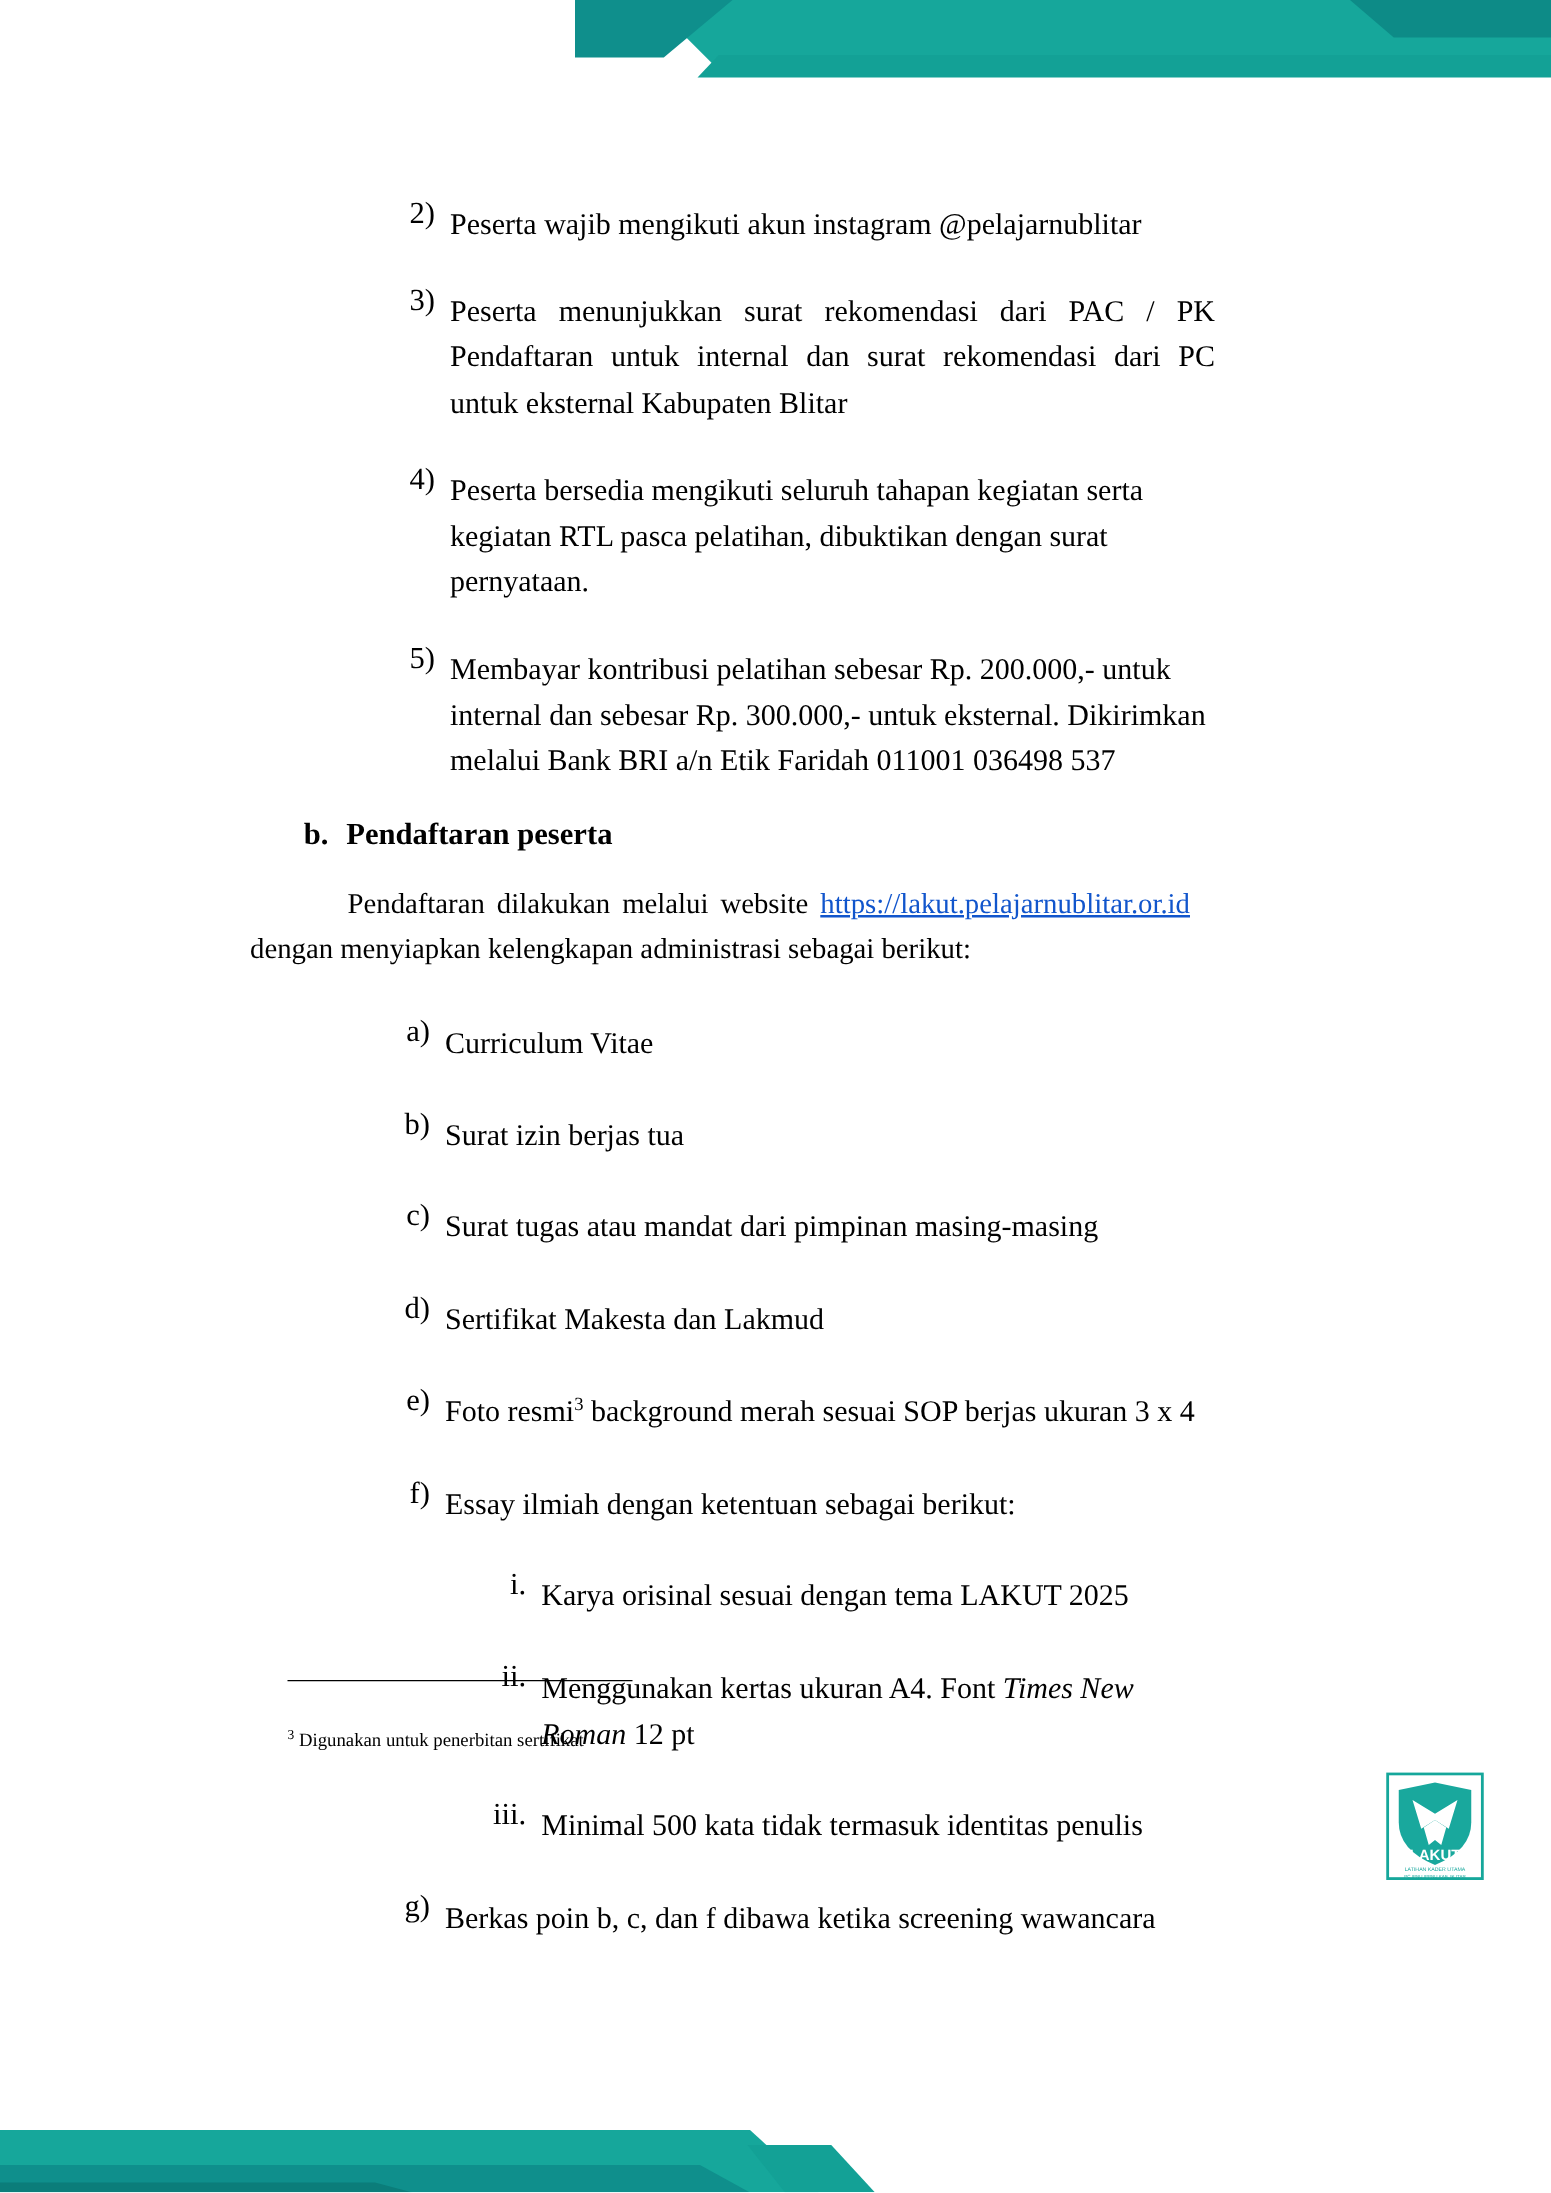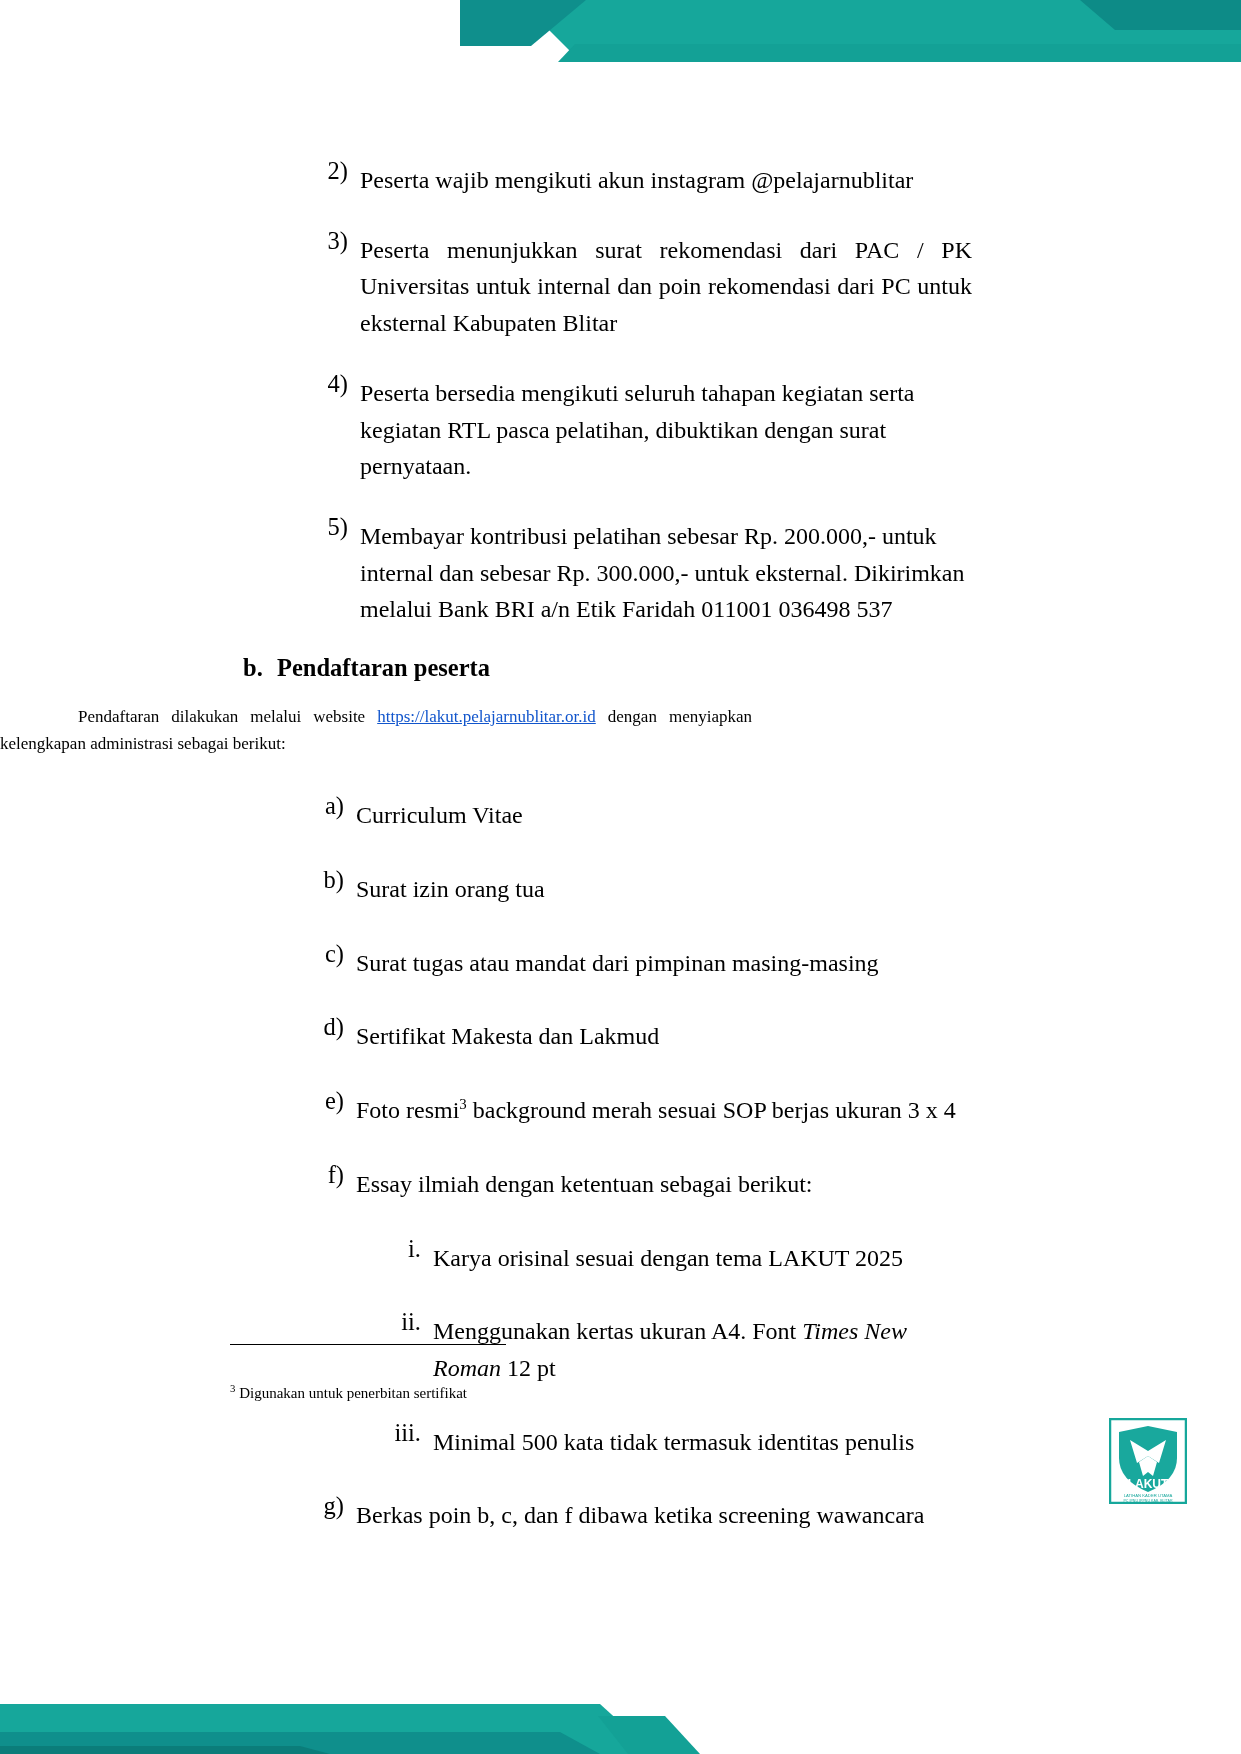--- a/index.html
+++ b/index.html
@@ -87,22 +87,23 @@
     margin-top: 26px;
     margin-bottom: 22px;
     font-weight: bold;
     font-size: 24.5px;
   }
   .heading-marker { width: 34px; }
   .heading-text { }
 
   
   .intro-par {
+    margin-left: 200px;
     width: 752px;
-    font-size: 17px;
+    font-size: 23px;
     line-height: 1.56;
     text-indent: 78px;
     text-align: justify;
     text-align-last: left;
     margin-bottom: 24px;
   }
   .link {
     color: #1155cc;
     text-decoration: underline;
   }
@@ -177,21 +178,21 @@
 
   <div class="content">
 
     <ol class="list-num block-num body-text" style="margin-top:152px;">
       <li class="li-row">
         <span class="li-marker">2)</span>
         <span class="li-body">Peserta wajib mengikuti akun instagram @pelajarnublitar</span>
       </li>
       <li class="li-row">
         <span class="li-marker">3)</span>
-        <span class="li-body justify">Peserta menunjukkan surat rekomendasi dari PAC / PK Universitas untuk internal dan poin rekomendasi dari PC untuk eksternal Kabupaten Blitar</span>
+        <span class="li-body justify">Peserta menunjukkan surat rekomendasi dari PAC / PK Pendaftaran untuk internal dan surat rekomendasi dari PC untuk eksternal Kabupaten Blitar</span>
       </li>
       <li class="li-row">
         <span class="li-marker">4)</span>
         <span class="li-body">Peserta bersedia mengikuti seluruh tahapan kegiatan serta kegiatan RTL pasca pelatihan, dibuktikan dengan surat pernyataan.</span>
       </li>
       <li class="li-row">
         <span class="li-marker">5)</span>
         <span class="li-body">Membayar kontribusi pelatihan sebesar Rp. 200.000,- untuk internal dan sebesar Rp. 300.000,- untuk eksternal. Dikirimkan melalui Bank BRI a/n Etik Faridah 011001 036498 537</span>
       </li>
     </ol>
@@ -203,21 +204,21 @@
 
     <p class="intro-par"><span>Pendaftaran dilakukan melalui website </span><a class="link" href="#">https://lakut.pelajarnublitar.or.id</a><span> dengan menyiapkan kelengkapan administrasi sebagai berikut:</span></p>
 
     <ol class="list-num block-alpha body-text" style="margin-top:30px;">
       <li class="li-row">
         <span class="li-marker">a)</span>
         <span class="li-body">Curriculum Vitae</span>
       </li>
       <li class="li-row">
         <span class="li-marker">b)</span>
-        <span class="li-body">Surat izin orang tua</span>
+        <span class="li-body">Surat izin berjas tua</span>
       </li>
       <li class="li-row">
         <span class="li-marker">c)</span>
         <span class="li-body">Surat tugas atau mandat dari pimpinan masing-masing</span>
       </li>
       <li class="li-row">
         <span class="li-marker">d)</span>
         <span class="li-body">Sertifikat Makesta dan Lakmud</span>
       </li>
 

